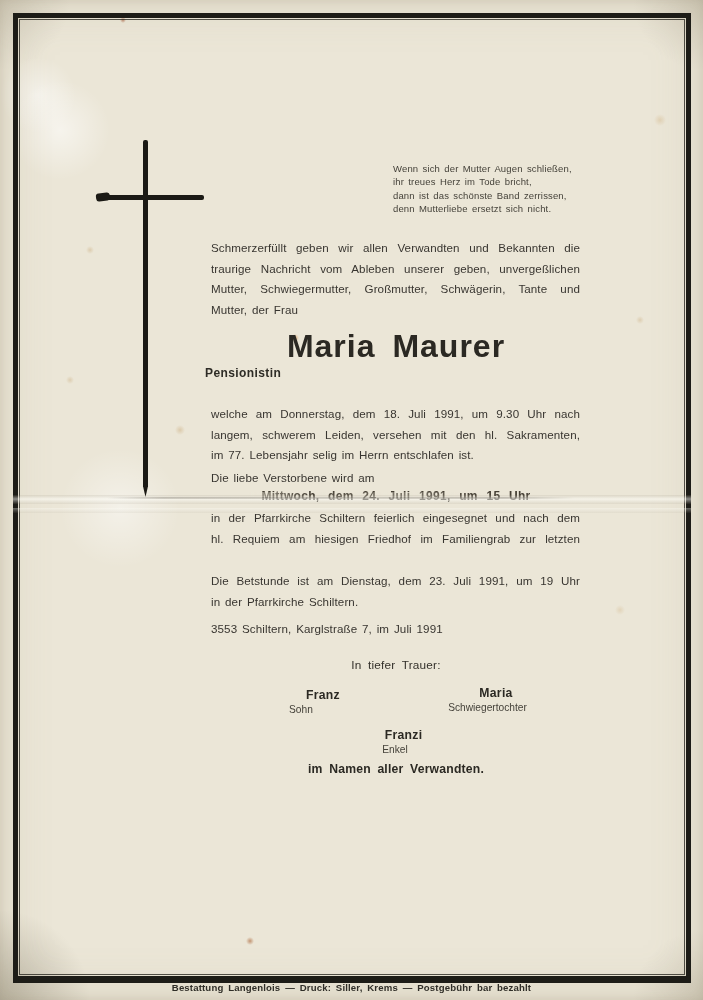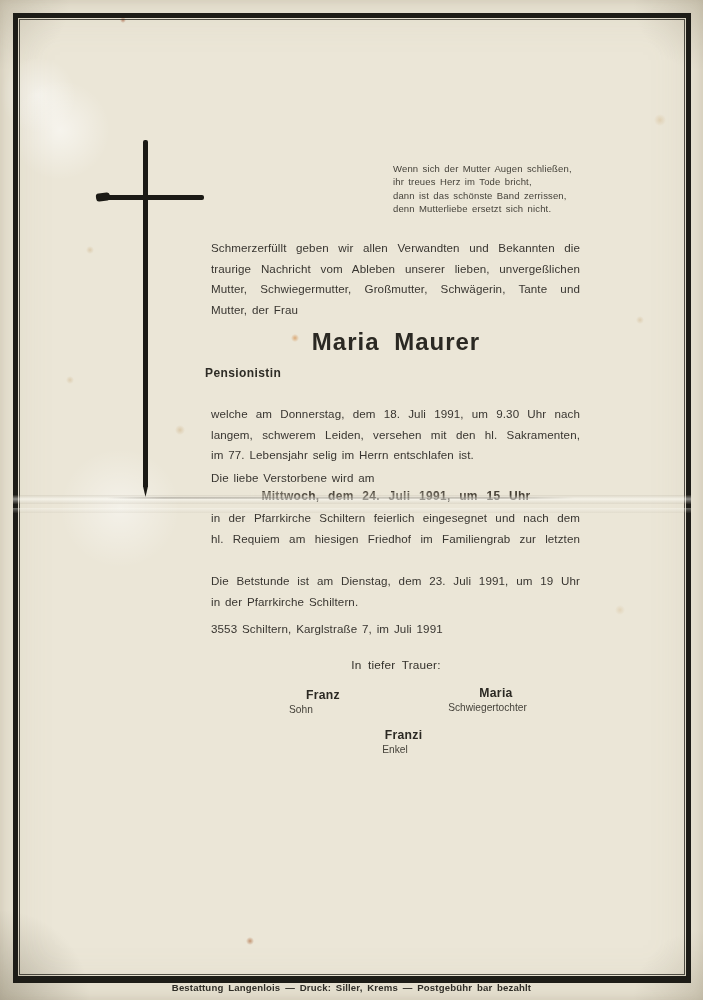--- a/index.html
+++ b/index.html
@@ -78,21 +78,21 @@
   .poem div { white-space: nowrap; }
   .para {
     font-size: 11.6px; line-height: 20.6px;
     letter-spacing: 0.1px; word-spacing: 1.5px;
   }
   .jline { text-align: justify; text-align-last: justify; }
   .lline { text-align: left; }
   .name-line {
     left: 205px; top: 328px; width: 382px;
     text-align: center;
-    font-size: 24px; font-weight: bold;
+    font-size: 32px; font-weight: bold;
     color: #2b2923; letter-spacing: 1px; word-spacing: 7px;
     white-space: nowrap;
   }
   .title-line {
     left: 205px; top: 366px; width: 382px;
     text-align: left;
     font-size: 12px; font-weight: bold;
     color: #2e2c26; letter-spacing: 0.4px;
   }
   .single-line { font-size: 11.6px; letter-spacing: 0.1px; word-spacing: 1.5px; }
@@ -174,21 +174,21 @@
 
   <div class="abs poem">
     <div>Wenn sich der Mutter Augen schließen,</div>
     <div>ihr treues Herz im Tode bricht,</div>
     <div>dann ist das schönste Band zerrissen,</div>
     <div>denn Mutterliebe ersetzt sich nicht.</div>
   </div>
 
   <div class="abs para" style="left:211px; top:238px; width:369px;">
     <div class="jline">Schmerzerfüllt geben wir allen Verwandten und Bekannten die</div>
-    <div class="jline">traurige Nachricht vom Ableben unserer lieben, unvergeßlichen</div>
+    <div class="jline">traurige Nachricht vom Ableben unserer geben, unvergeßlichen</div>
     <div class="jline">Mutter, Schwiegermutter, Großmutter, Schwägerin, Tante und</div>
     <div class="lline">Mutter, der Frau</div>
   </div>
 
   <div class="abs name-line">Maria Maurer</div>
   <div class="abs title-line">Pensionistin</div>
 
   <div class="abs para" style="left:211px; top:404px; width:369px;">
     <div class="jline">welche am Donnerstag, dem 18. Juli 1991, um 9.30 Uhr nach</div>
     <div class="jline">langem, schwerem Leiden, versehen mit den hl. Sakramenten,</div>
@@ -224,16 +224,17 @@
   <div class="abs mourner" style="left:440px; top:686px; width:95px; text-align:center;">
     <div class="m-name">Maria</div>
     <div class="m-rel">Schwiegertochter</div>
   </div>
 
   <div class="abs mourner" style="left:345px; top:728px; width:100px; text-align:center;">
     <div class="m-name">Franzi</div>
     <div class="m-rel">Enkel</div>
   </div>
 
+  <div class="abs closing-line">im Namen aller Verwandten.</div>
 
   <div class="abs footer-line">Bestattung Langenlois — Druck: Siller, Krems — Postgebühr bar bezahlt</div>
 
 </div>
 
 </body></html>

